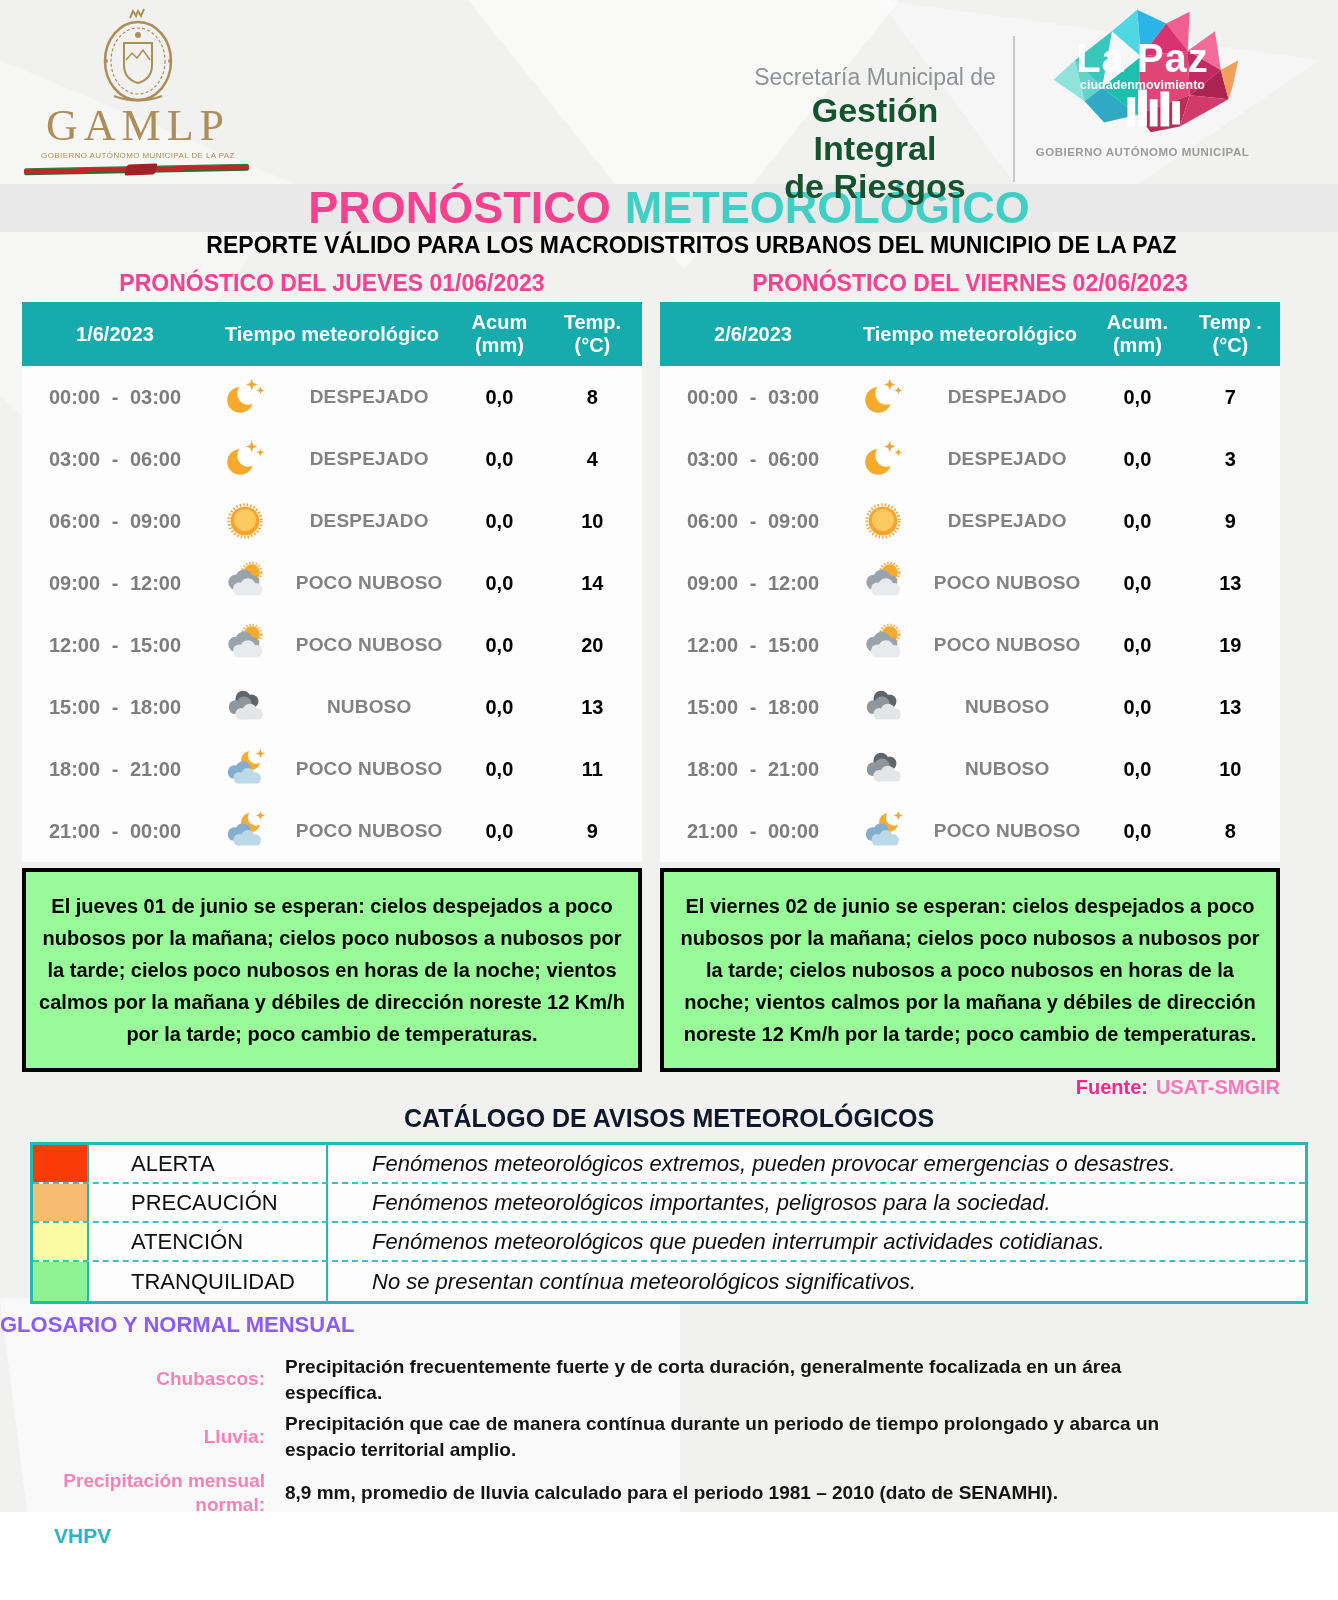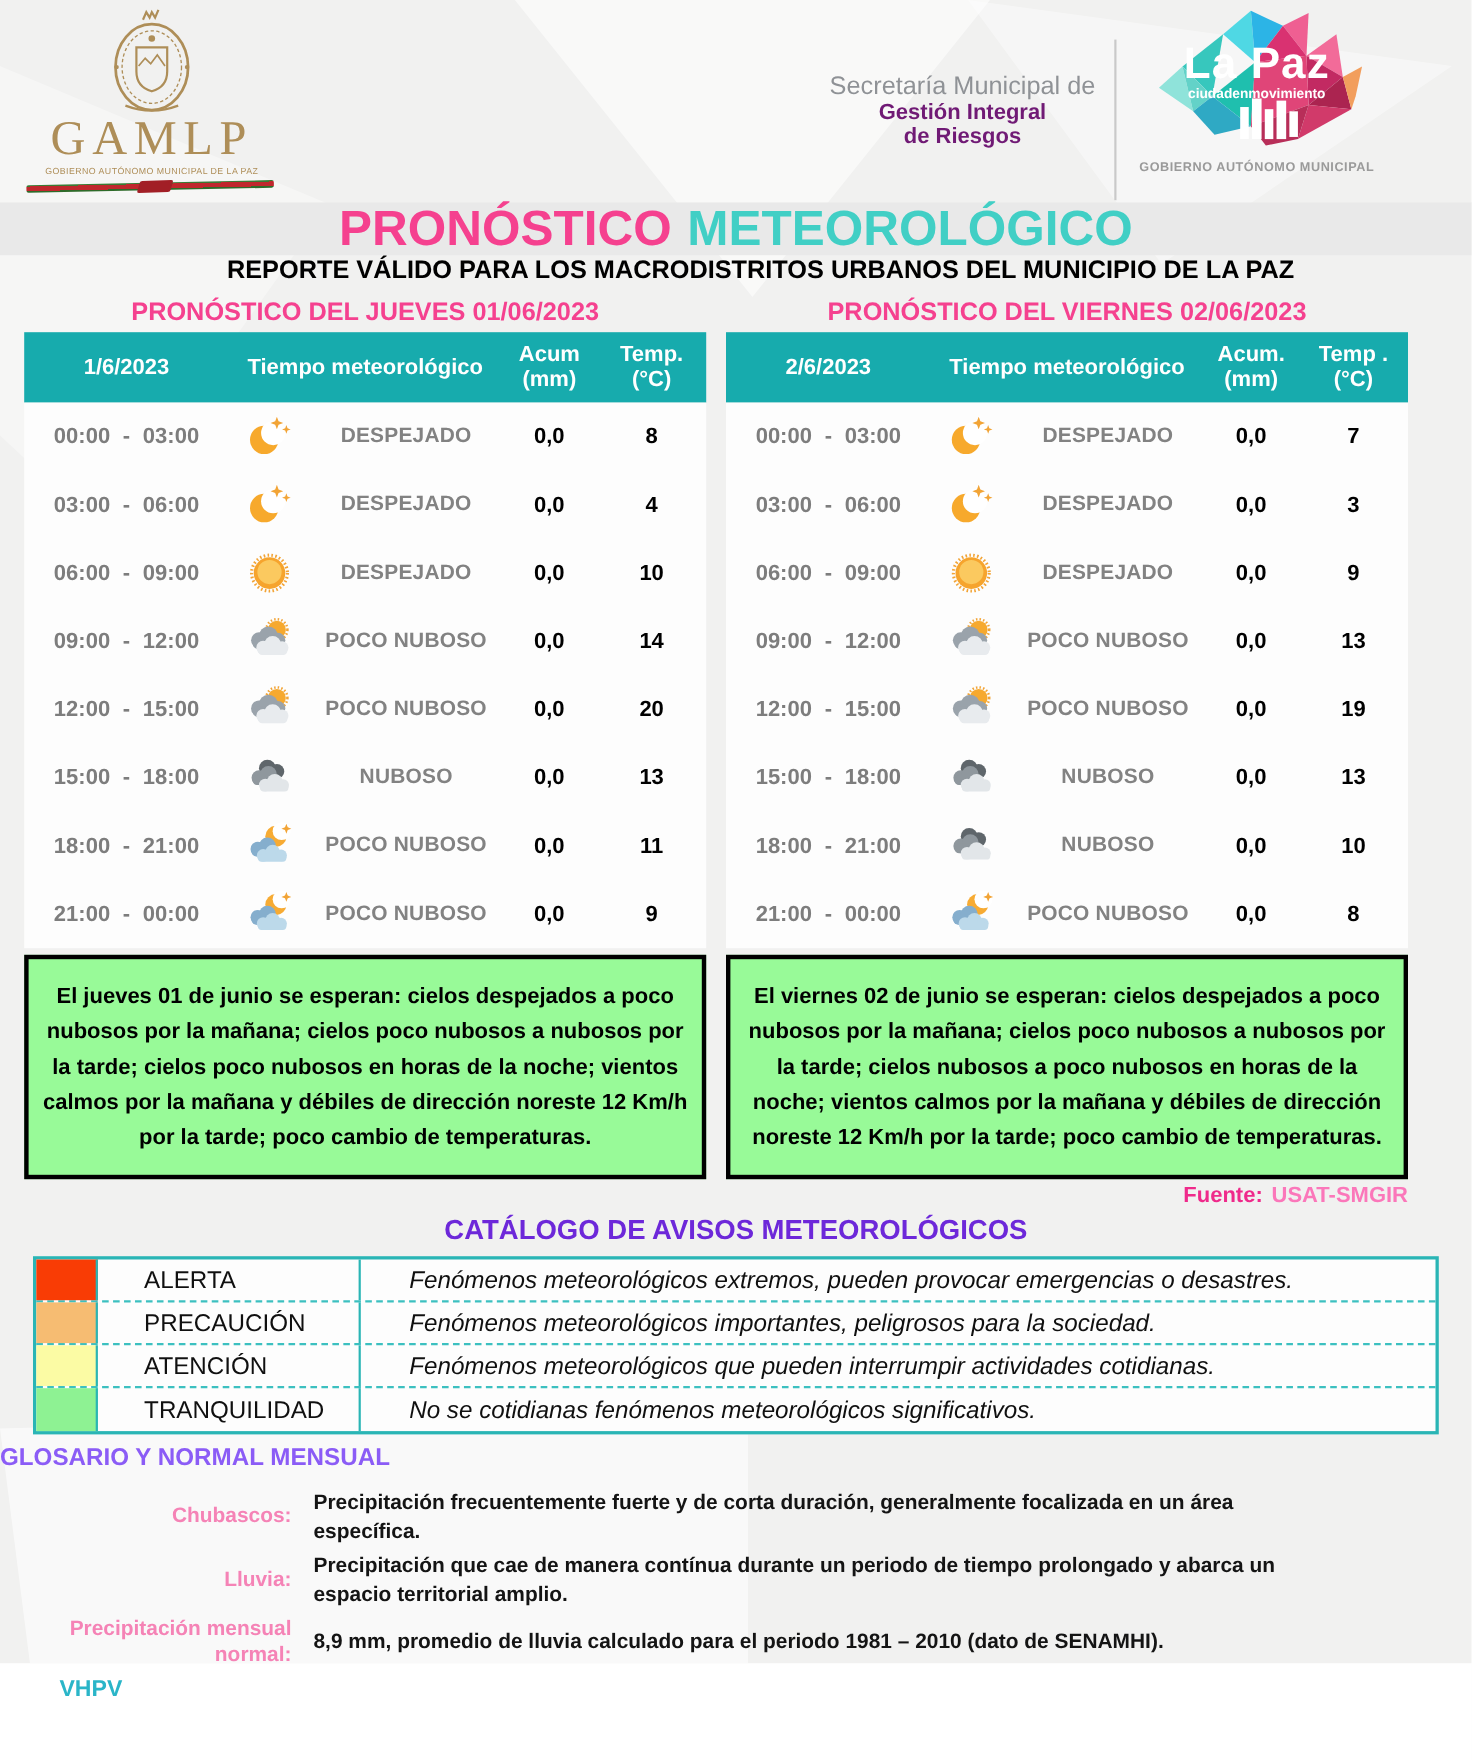--- a/index.html
+++ b/index.html
@@ -22,21 +22,21 @@
   .crest { display:block; margin:0 auto; width:104px; height:100px; }
   .gamlp-name { font-family:"Liberation Serif", serif; font-size:44px; color:#ae8e58; letter-spacing:6px; line-height:1; margin-top:-2px; }
   .gamlp-caption { font-size:8px; color:#ae8e58; letter-spacing:.4px; margin-top:3px; white-space:nowrap; }
   .gamlp-ribbon { position:relative; height:14px; margin-top:3px; }
   .gamlp-ribbon .r1 { position:absolute; left:2px; top:3px; width:97%; height:7px; border-radius:2px;
     background:linear-gradient(180deg,#3a7a34 0 18%, #c0272d 18% 78%, #2f6b2a 78% 100%); transform:rotate(-1.2deg); }
   .gamlp-ribbon .r2 { position:absolute; left:45%; top:1px; width:13%; height:11px; background:#a21f26; transform:skewX(-18deg) rotate(-2deg); border-radius:2px; }
 
   .secretaria { position:absolute; left:752px; top:64px; width:246px; text-align:center; }
   .sec1 { font-size:23px; color:#8f9296; }
-  .sec2 { font-size:20px; font-weight:800; color:#701a75; line-height:1.12; }
+  .sec2 { font-size:34px; font-weight:800; color:#14532d; line-height:1.12; }
 
   .hdr-divider { position:absolute; left:1013px; top:36px; width:2px; height:146px; background:#c9c9c9; }
 
   .lapaz { position:absolute; left:1035px; top:4px; width:215px; }
   .blob { display:block; width:208px; height:138px; margin:0 auto; }
   .lp-name { position:absolute; top:32px; left:0; width:100%; text-align:center; color:#fff; font-size:40px; font-weight:900; letter-spacing:1px; }
   .lp-tag  { position:absolute; top:74px; left:0; width:100%; text-align:center; color:#fff; font-size:12.5px; font-weight:700; }
   .lp-caption { margin-top:4px; font-size:11.5px; font-weight:700; color:#9a9a9a; letter-spacing:.5px; white-space:nowrap; text-align:center; }
 
   
@@ -60,21 +60,21 @@
   .td.acum, .td.temp { text-align:center; font-size:20px; font-weight:600; color:#000000; }
   .summary { margin-top:6px; border:4px solid #000; background:#98fa98; padding:14px 12px; font-size:20px; font-weight:700;
     text-align:center; line-height:1.6; color:#000; height:204px; display:flex; align-items:center; }
 
   
   .fuente { text-align:right; padding:4px 58px 0 0; font-size:20px; font-weight:800; height:28px; }
   .fl { color:#ef2a8b; margin-right:8px; }
   .fv { color:#fb77ba; font-weight:700; }
 
   
-  .cat-title { text-align:center; font-size:25px; font-weight:800; margin-top:4px; height:38px; color:#6d28d9; }
+  .cat-title { text-align:center; font-size:25px; font-weight:800; margin-top:4px; height:38px; color:#0f172a; }
   .catalog { width:1278px; margin:0 auto; border:3px solid #2ab5b5; background:#fdfdfd; }
   .crow { display:grid; grid-template-columns:56px 205px 1fr; height:39px; border-bottom:2px dashed #3cc0c0;gap:34px; }
   .crow:last-child { border-bottom:none; }
   .cswatch { border-right:2px solid #2ab5b5; height:100%; }
   .clabel { border-right:2px solid #2ab5b5; display:flex; align-items:center; padding-left:8px; font-size:22px; color:#101010; }
   .cdesc { display:flex; align-items:center; padding-left:10px; font-size:22px; font-style:italic; color:#101010; }
 
   
   .glossary { margin-top:8px; }
   .glo-title { text-align:left; font-size:22px; font-weight:800; height:36px; color:#8b5cf6; }
@@ -549,21 +549,21 @@
     <div class="cdesc">Fenómenos meteorológicos importantes, peligrosos para la sociedad.</div>
   </div>
           <div class="crow">
     <div class="cswatch" style="background: rgb(251, 251, 164);"></div>
     <div class="clabel">ATENCIÓN</div>
     <div class="cdesc">Fenómenos meteorológicos que pueden interrumpir actividades cotidianas.</div>
   </div>
           <div class="crow">
     <div class="cswatch" style="background: rgb(142, 242, 147);"></div>
     <div class="clabel">TRANQUILIDAD</div>
-    <div class="cdesc">No se cotidianas fenómenos meteorológicos significativos.</div>
+    <div class="cdesc">No se presentan contínua meteorológicos significativos.</div>
   </div>
         </div>
     </div>
 
     <div class="glossary">
       <div class="glo-title">GLOSARIO Y NORMAL MENSUAL</div>
       <div>
           <div class="gentry">
     <div class="gterm">Chubascos:</div>
     <div class="gdef">Precipitación frecuentemente fuerte y de corta duración, generalmente focalizada en un área específica.</div>

